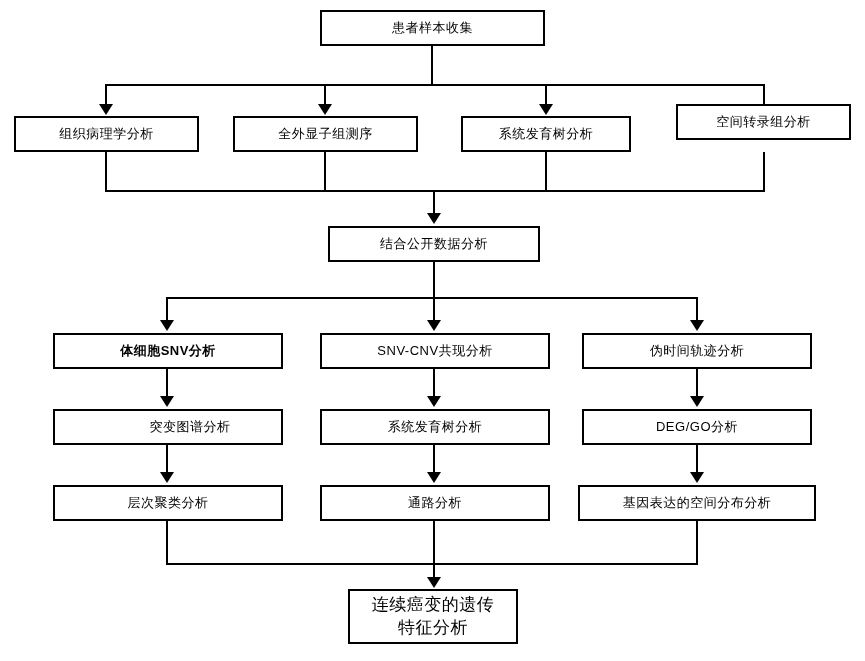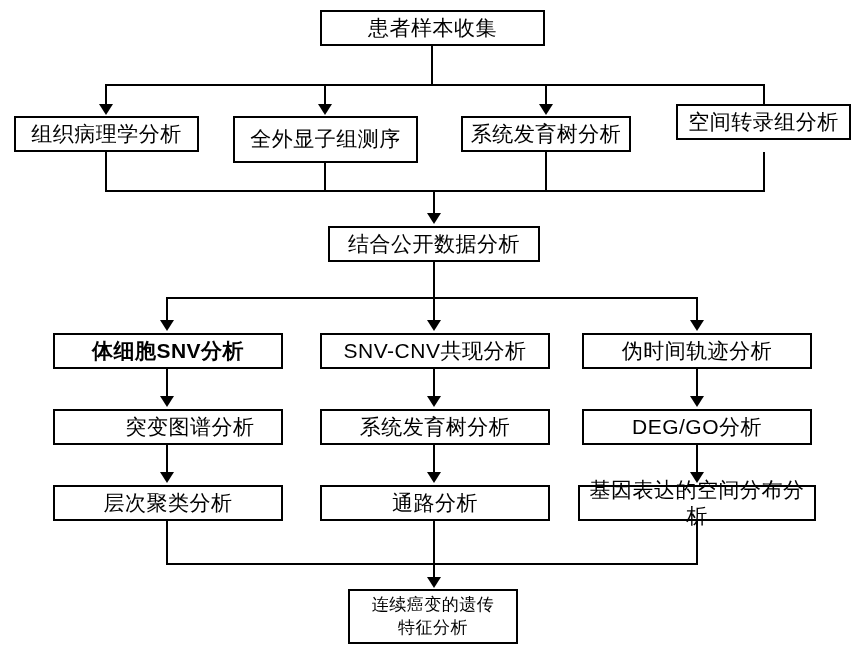--- a/index.html
+++ b/index.html
@@ -20,21 +20,21 @@
   .node {
     position: absolute;
     box-sizing: border-box;
     border: 2px solid #000000;
     background: #ffffff;
     display: flex;
     align-items: center;
     justify-content: center;
     text-align: center;
     color: #000000;
-    font-size: 21px;
+    font-size: 13px;
     line-height: 1.25;
     letter-spacing: 0.5px;
     z-index: 3;
   }
   .node.two-line {
     font-size: 17px;
     line-height: 1.35;
   }
   .line {
     position: absolute;
@@ -110,21 +110,21 @@
   <div class="arrow" style="left:427px; top:577px;"></div>
 
   <div class="node" style="left:320px; top:10px; width:225px; height:36px;">
     <span>患者样本收集</span>
   </div>
 
   <div class="node" style="left:14px; top:116px; width:185px; height:36px;">
     <span>组织病理学分析</span>
   </div>
 
-  <div class="node" style="left:233px; top:116px; width:185px; height:47px;">
+  <div class="node" style="left:233px; top:116px; width:185px; height:36px;">
     <span>全外显子组测序</span>
   </div>
 
   <div class="node" style="left:461px; top:116px; width:170px; height:36px;">
     <span>系统发育树分析</span>
   </div>
 
   <div class="node" style="left:676px; top:104px; width:175px; height:36px;">
     <span>空间转录组分析</span>
   </div>

